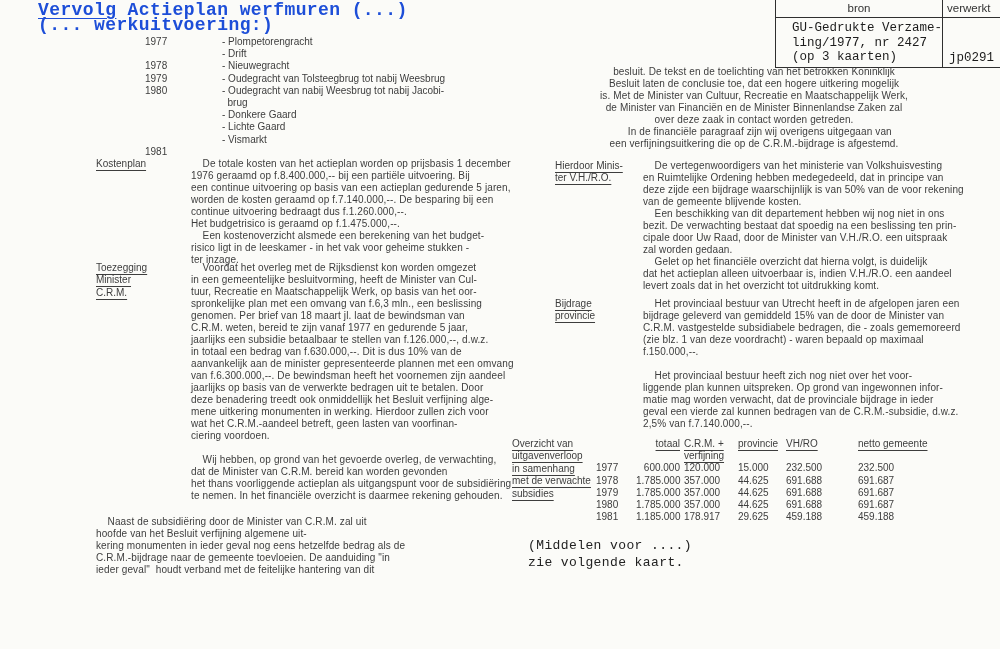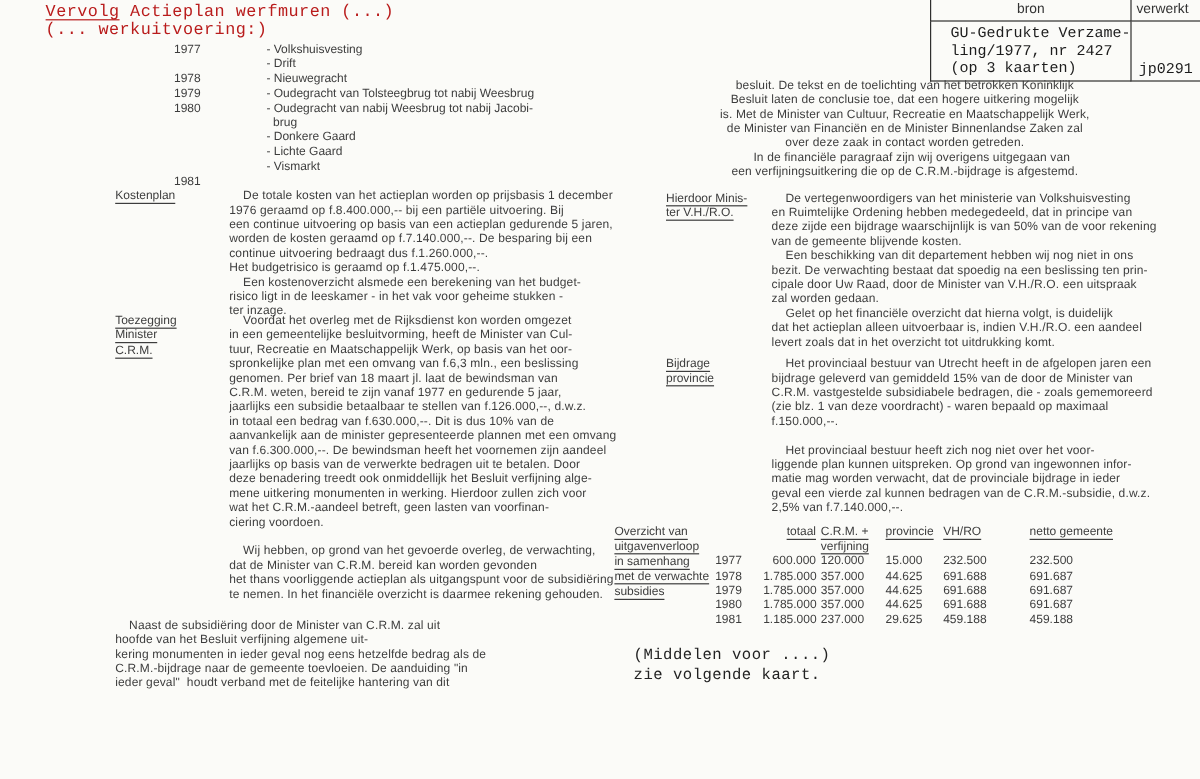--- a/index.html
+++ b/index.html
@@ -17,21 +17,21 @@
   
   .glabel {
     font-size:10px; line-height:12.4px; white-space:pre;
     text-decoration:underline; text-underline-offset:2.5px; text-decoration-thickness:1px;
   }
 
   
   .title {
     position:absolute; left:38px; top:3px;
     font-family:"Liberation Mono","DejaVu Sans Mono", monospace;
-    font-weight:normal; font-size:14px; line-height:15px; letter-spacing:0.4px; color:#b91c1c;
+    font-weight:bold; font-size:18px; line-height:15px; letter-spacing:0.4px; color:#1d4ed8;
     white-space:pre;
   }
   .title .u { text-decoration:underline; text-underline-offset:2.5px; }
 
   
   .srcbox { position:absolute; left:775px; top:0; width:239px; }
   .src-grid { display:grid; grid-template-columns:168px 57px; }
   .src-c1 { border-left:1.5px solid #2f2f2f; border-right:1.5px solid #2f2f2f; }
   .src-h  { border-bottom:1.5px solid #2f2f2f; font-size:11.5px; padding:2px 4px 3px 4px; color:#333; }
   .src-h1 { text-align:center; }
@@ -80,21 +80,21 @@
       <div class="src-b src-code mono">jp0291</div>
     </div>
   </div>
 
   <div class="title"><span class="u">Vervolg</span><span> Actieplan werfmuren (...)</span>
 <span>(... werkuitvoering:)</span></div>
 
   <div class="sched">
     <div class="srow">
       <div class="yr">1977</div>
-      <div class="ent">- Volkshuisvesting
+      <div class="ent">- Plompetorengracht
 - Drift</div>
     </div>
     <div class="srow">
       <div class="yr">1978</div>
       <div class="ent">- Nieuwegracht</div>
     </div>
     <div class="srow">
       <div class="yr">1979</div>
       <div class="ent">- Oudegracht van Tolsteegbrug tot nabij Weesbrug</div>
     </div>
@@ -242,21 +242,21 @@
       <span class="c">1980</span>
       <span class="c col-r">1.785.000</span>
       <span class="c">357.000</span>
       <span class="c">44.625</span>
       <span class="c">691.688</span>
       <span class="c">691.687</span>
     </div>
     <div class="trow">
       <span class="c">1981</span>
       <span class="c col-r">1.185.000</span>
-      <span class="c">237.000</span>
+      <span class="c">178.917</span>
       <span class="c">29.625</span>
       <span class="c">459.188</span>
       <span class="c">459.188</span>
     </div>
   </div>
 
   <div class="note mono">(Middelen voor ....)
 zie volgende kaart.</div>
 
 </div>

